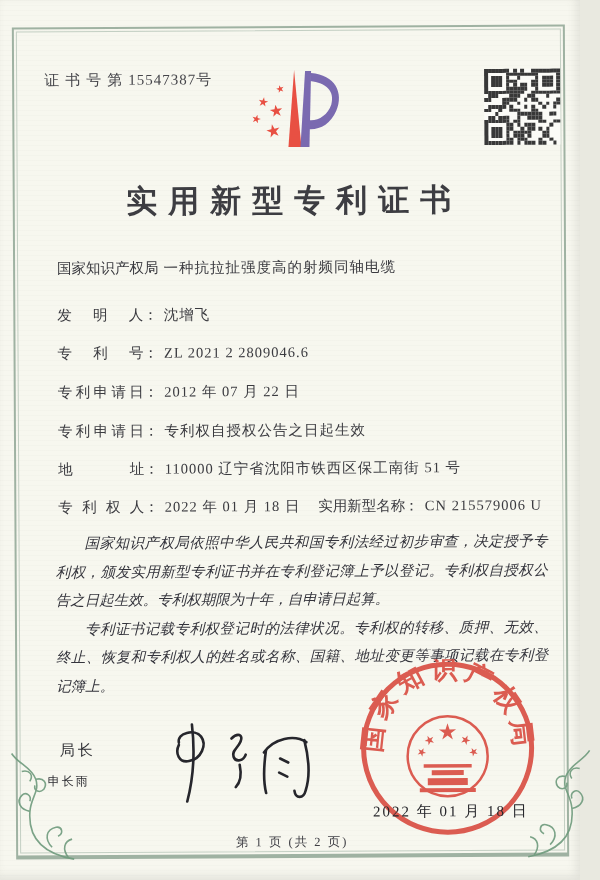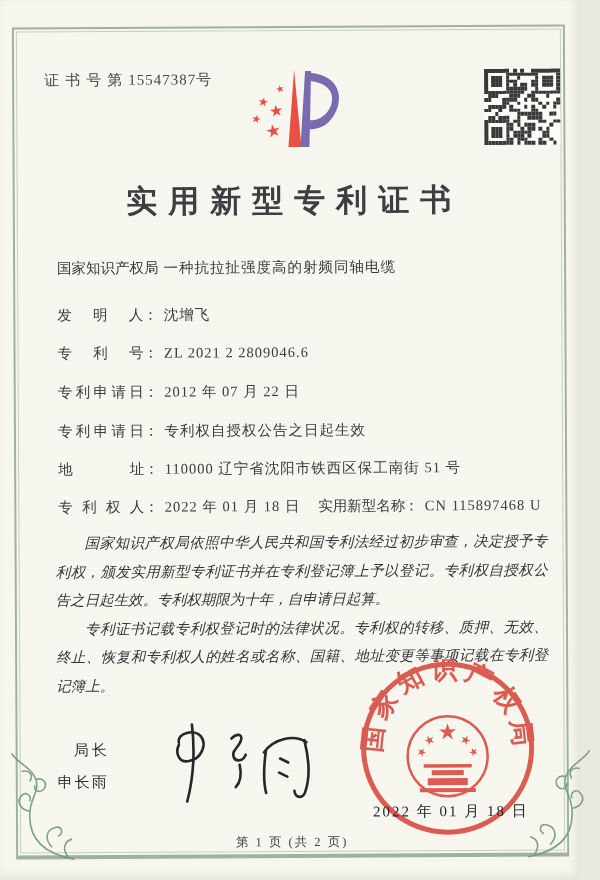--- a/index.html
+++ b/index.html
@@ -33,22 +33,22 @@
     position:absolute; left:0; right:0; top:180px; text-align:center;
     font-size:31px; font-weight:600; color:#3d3d42; letter-spacing:11px; text-indent:11px;
   }
   .field { position:absolute; left:58px; font-size:14.5px; color:#3b3b40; white-space:nowrap; }
   .flabel { display:inline-block; width:86px; text-align:justify; text-align-last:justify; vertical-align:bottom; }
   .fcolon { margin-right:6px; }
   .fvalue { letter-spacing:1px; }
   .body-text { position:absolute; left:55px; width:492px; top:528px;
     font-size:14.5px; line-height:28.5px; color:#34343c; font-style:italic; text-align:justify; }
   .body-text p { text-indent:2em; }
-  .signoff-title { position:absolute; left:72px; top:740px; font-size:15px; letter-spacing:3px; color:#2e2e33; font-family:"Liberation Sans","DejaVu Sans",sans-serif; }
-  .signoff-name  { position:absolute; left:56px; top:772px; font-size:15px; letter-spacing:2px; color:#2e2e33; font-family:"Liberation Sans","DejaVu Sans",sans-serif;text-align:center; }
+  .signoff-title { position:absolute; left:58px; top:740px; font-size:15px; letter-spacing:3px; color:#2e2e33; font-family:"Liberation Sans","DejaVu Sans",sans-serif; }
+  .signoff-name  { position:absolute; left:46px; top:772px; font-size:12px; letter-spacing:2px; color:#2e2e33; font-family:"Liberation Sans","DejaVu Sans",sans-serif;text-align:center; }
   .signature { position:absolute; left:163px; top:720px; width:152px; height:86px; }
   .seal { position:absolute; left:357px; top:660px; width:178px; height:178px; opacity:0.88; }
   .seal-date { position:absolute; left:371px; top:803px; font-size:15px; color:#26262b; letter-spacing:2px; }
   .footer { position:absolute; left:0; right:0; top:834px; text-align:center;
     font-size:12.5px; color:#3e3e44; letter-spacing:2px; }
   .flourish { position:absolute; width:74px; height:116px; }
   .flourish.left  { left:6px;  top:748px; transform:scaleX(-1); }
   .flourish.right { left:518px; top:748px; }
 </style>
 </head>
@@ -534,21 +534,21 @@
     <div class="field" style="top:343px"><span class="flabel">专利号</span><span class="fcolon">：</span><span class="fvalue">ZL 2021 2 2809046.6</span></div>
 
     <div class="field" style="top:382px"><span class="flabel">专利申请日</span><span class="fcolon">：</span><span class="fvalue">2012 年 07 月 22 日</span></div>
 
     <div class="field" style="top:421px"><span class="flabel">专利申请日</span><span class="fcolon">：</span><span class="fvalue">专利权自授权公告之日起生效</span></div>
 
     <div class="field" style="top:459px"><span class="flabel">地址</span><span class="fcolon">：</span><span class="fvalue">110000  辽宁省沈阳市铁西区保工南街 51 号</span></div>
 
     <div class="field" style="top:497px"><span class="flabel">专利权人</span><span class="fcolon">：</span><span class="fvalue">2022 年 01 月 18 日</span></div>
 
-    <div class="field" style="top:497px; left:318px"><span class="flabel">实用新型名称</span><span class="fcolon">：</span><span class="fvalue">CN 115897468 U</span></div>
+    <div class="field" style="top:497px; left:318px"><span class="flabel">实用新型名称</span><span class="fcolon">：</span><span class="fvalue">CN 215579006 U</span></div>
 
     <div class="body-text">
       <p>国家知识产权局依照中华人民共和国专利法经过初步审查，决定授予专利权，颁发实用新型专利证书并在专利登记簿上予以登记。专利权自授权公告之日起生效。专利权期限为十年，自申请日起算。</p>
       <p>专利证书记载专利权登记时的法律状况。专利权的转移、质押、无效、终止、恢复和专利权人的姓名或名称、国籍、地址变更等事项记载在专利登记簿上。</p>
     </div>
 
     <div class="signoff-title">局长</div>
     <div class="signoff-name">申长雨</div>
 
     <svg class="signature" viewBox="0 0 150 85" fill="none" stroke="#26262c" stroke-width="2.6" stroke-linecap="round">

